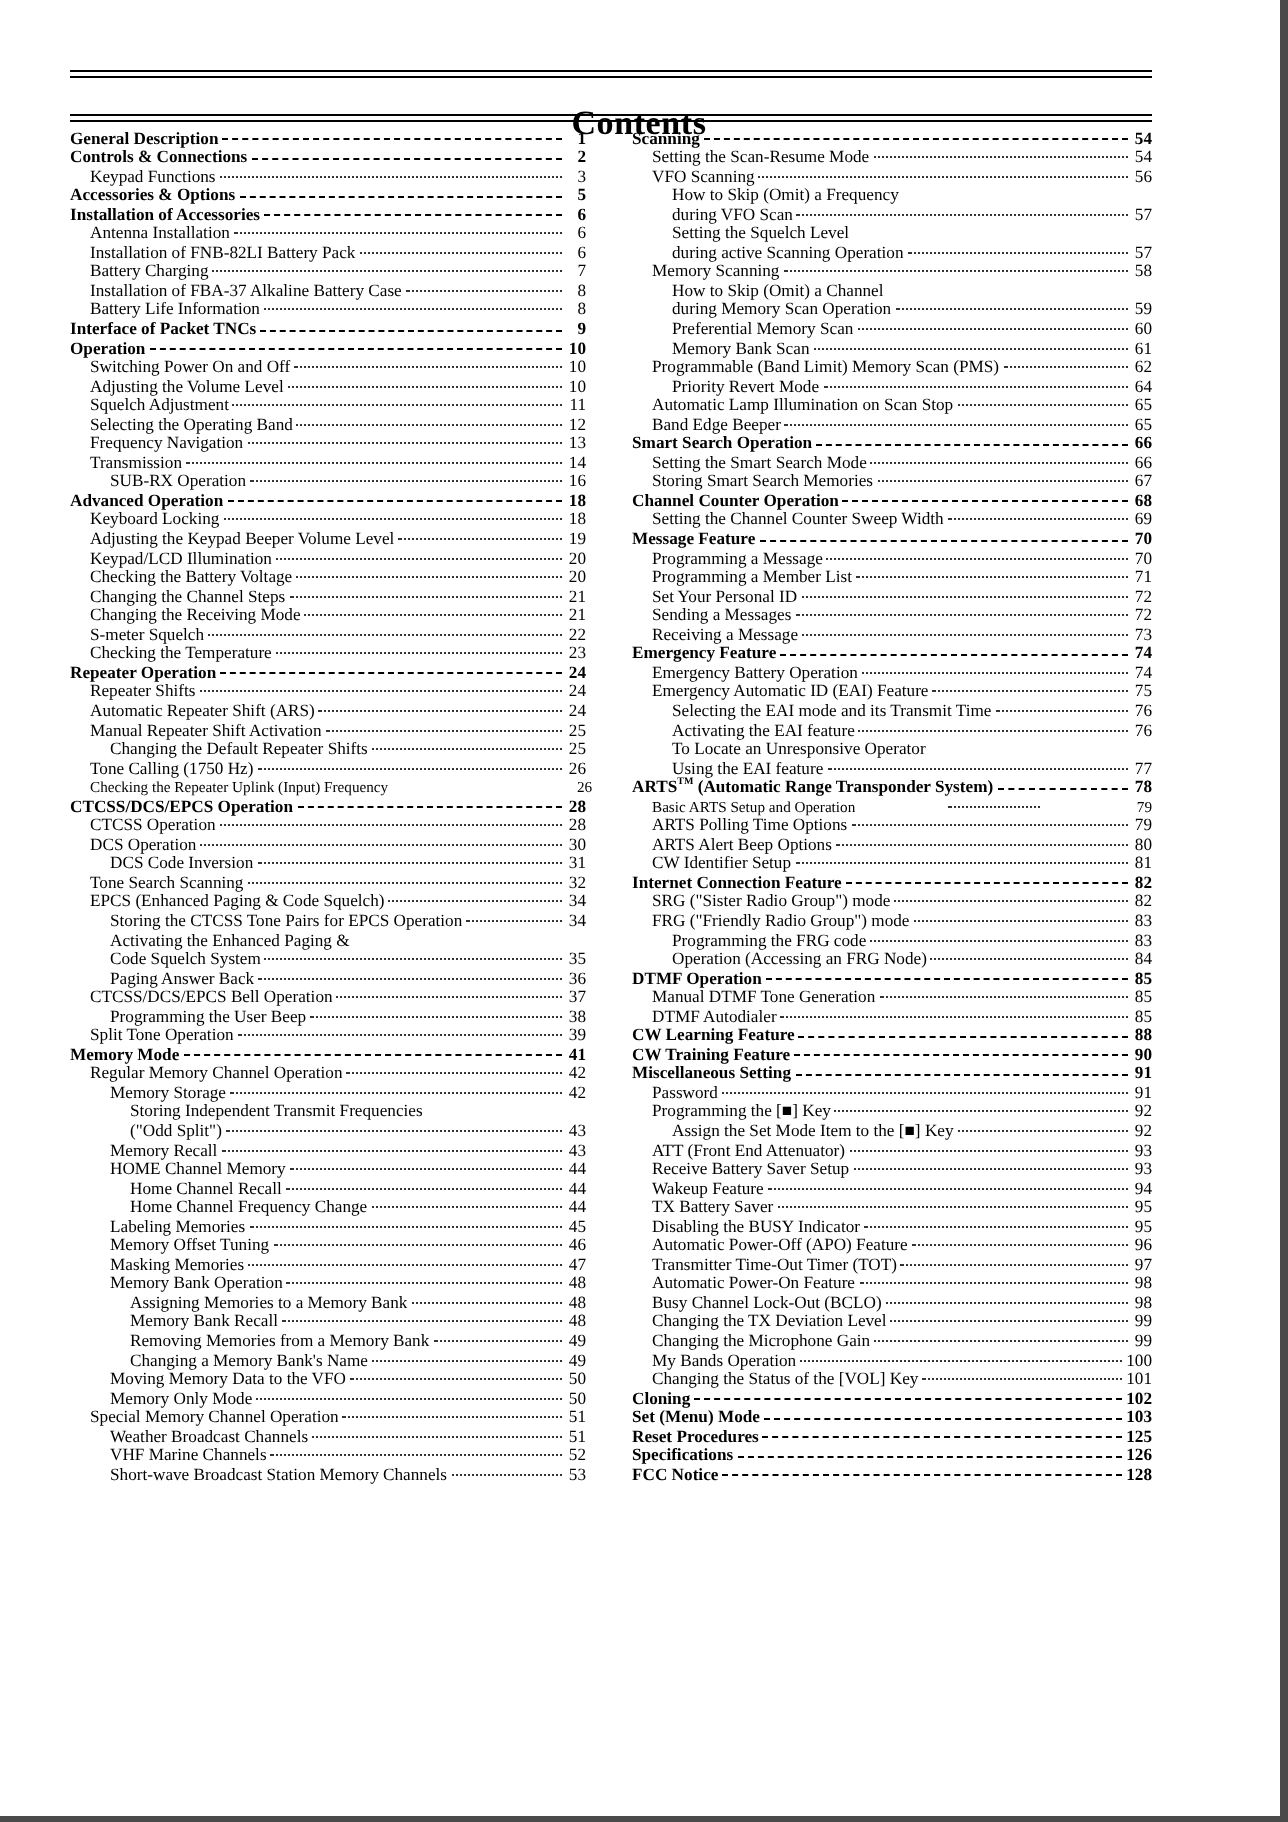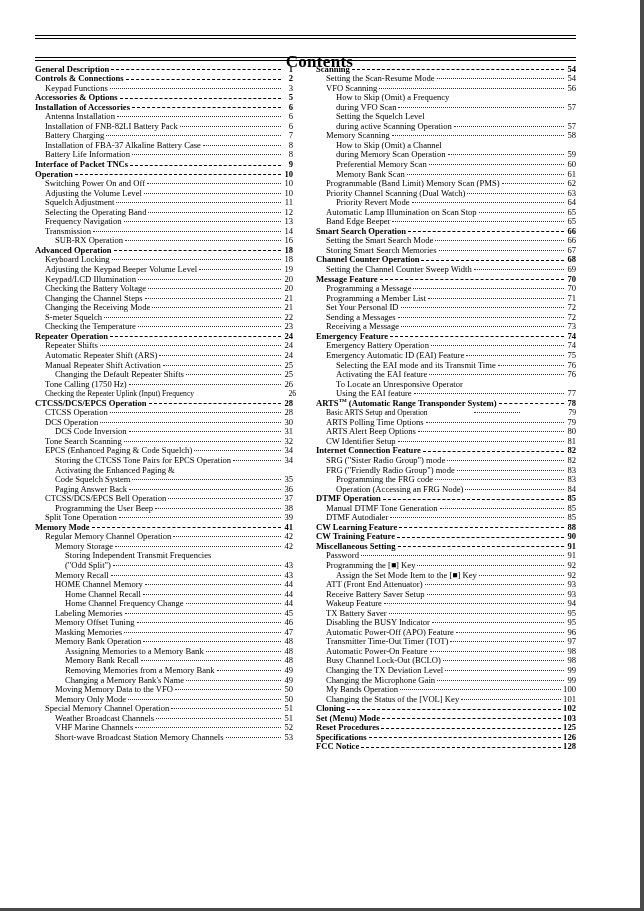--- a/index.html
+++ b/index.html
@@ -467,25 +467,20 @@
     <div class="entry l2">
       <span class="label">Memory Bank Scan</span>
       <span class="leader"></span>
       <span class="page">61</span>
     </div>
     <div class="entry l1">
       <span class="label">Programmable (Band Limit) Memory Scan (PMS)</span>
       <span class="leader"></span>
       <span class="page">62</span>
     </div>
-    <div class="entry l1">
-      <span class="label">Priority Channel Scanning (Dual Watch)</span>
-      <span class="leader"></span>
-      <span class="page">63</span>
-    </div>
     <div class="entry l2">
       <span class="label">Priority Revert Mode</span>
       <span class="leader"></span>
       <span class="page">64</span>
     </div>
     <div class="entry l1">
       <span class="label">Automatic Lamp Illumination on Scan Stop</span>
       <span class="leader"></span>
       <span class="page">65</span>
     </div>

